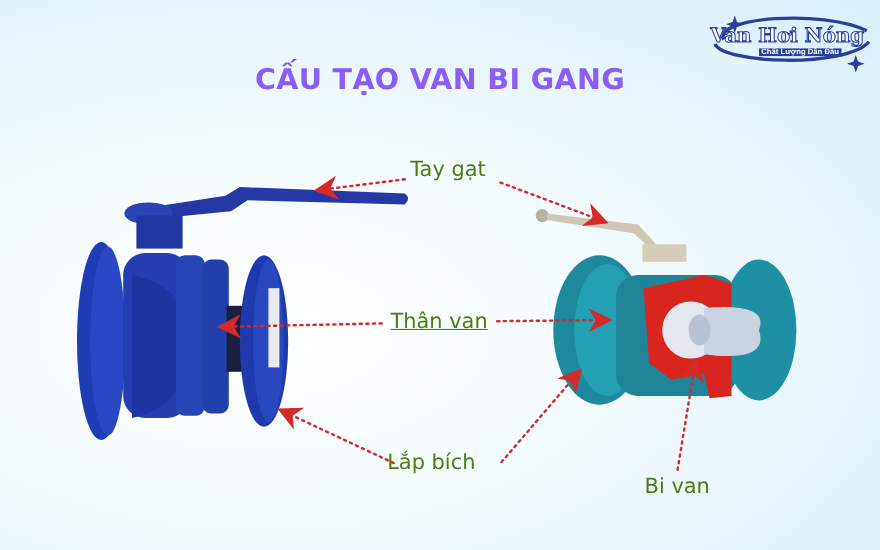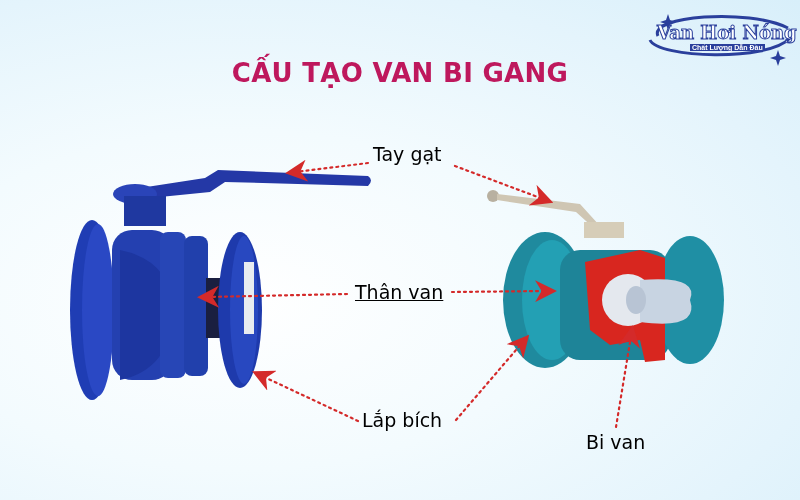--- a/index.html
+++ b/index.html
@@ -4,40 +4,40 @@
 <style>
   html, body { margin: 0; padding: 0; }
   body {
     width: 800px; height: 500px; overflow: hidden; position: relative;
     background: radial-gradient(ellipse at 30% 60%, #ffffff 0%, #f3fbfe 40%, #e4f4fc 75%, #d8effa 100%);
     font-family: "Liberation Sans", sans-serif;
   }
   .title {
     position: absolute; left: 0; right: 0; top: 58px;
     text-align: center; font-family: "DejaVu Sans", sans-serif;
-    font-weight: bold; font-size: 26px; color: #be185d; letter-spacing: 0.3px;
+    font-weight: bold; font-size: 26px; color: #8b5cf6; letter-spacing: 0.3px;
   }
   .label {
     position: absolute; font-family: "DejaVu Sans", sans-serif;
-    font-size: 19px; color: #000000; white-space: nowrap;
+    font-size: 19px; color: #4d7c0f; white-space: nowrap;
   }
   svg.overlay { position: absolute; left: 0; top: 0; }
   .logo { position: absolute; left: 628px; top: 6px; width: 170px; height: 60px; }
 </style>
 </head>
 <body>
 
 <div class="logo">
   <svg width="170" height="60" viewBox="0 0 170 60">
     <path d="M30 30 C 20 10, 120 2, 160 22" fill="none" stroke="#2a3f9c" stroke-width="3"></path>
     <path d="M22 34 C 30 52, 140 56, 162 32" fill="none" stroke="#2a3f9c" stroke-width="3"></path>
     <path d="M40 8 l2 6 6 2 -6 2 -2 6 -2 -6 -6 -2 6 -2z" fill="#2a3f9c"></path>
     <path d="M150 44 l2 6 6 2 -6 2 -2 6 -2 -6 -6 -2 6 -2z" fill="#2a3f9c"></path>
   </svg>
-  <div style="position:absolute;left:18px;top:16px;font-family:'DejaVu Serif',serif;font-size:18px;color:#fff;-webkit-text-stroke:1px #2a3f9c;font-weight:bold;margin-left:11px;">Van Hơi Nóng</div>
+  <div style="position:absolute;left:18px;top:16px;font-family:'DejaVu Serif',serif;font-size:18px;color:#fff;-webkit-text-stroke:1px #2a3f9c;font-weight:bold;">Van Hơi Nóng</div>
   <div style="position:absolute;left:62px;top:38px;font-size:7px;font-weight:bold;color:#fff;background:#2a3f9c;padding:0 2px;">Chất Lượng Dẫn Đầu</div>
 </div>
 
 <div class="title">CẤU TẠO VAN BI GANG</div>
 
 <svg class="overlay" width="800" height="500" viewBox="0 0 800 500">
   <defs>
     <marker id="ah" markerWidth="10" markerHeight="10" refX="5" refY="5" orient="auto">
       <path d="M0,0 L10,5 L0,10 L3,5 z" fill="#d42a2a"></path>
     </marker>
@@ -92,14 +92,14 @@
     <line x1="347" y1="294" x2="208" y2="297" marker-end="url(#ah)"></line>
     <line x1="452" y1="292" x2="546" y2="291" marker-end="url(#ah)"></line>
     <line x1="358" y1="421" x2="262" y2="376" marker-end="url(#ah)"></line>
     <line x1="456" y1="420" x2="522" y2="343" marker-end="url(#ah)"></line>
     <line x1="616" y1="427" x2="631" y2="336" marker-end="url(#ah)"></line>
   </g>
 </svg>
 
 <div class="label" style="left:373px;top:143px;">Tay gạt</div>
 <div class="label" style="left:355px;top:281px;text-decoration:underline;">Thân van</div>
-<div class="label" style="left:362px;top:409px;">Lắp bích</div>
+<div class="label" style="left:352px;top:409px;">Lắp bích</div>
 <div class="label" style="left:586px;top:431px;text-align:center;">Bi van</div>
 
 </body></html>

